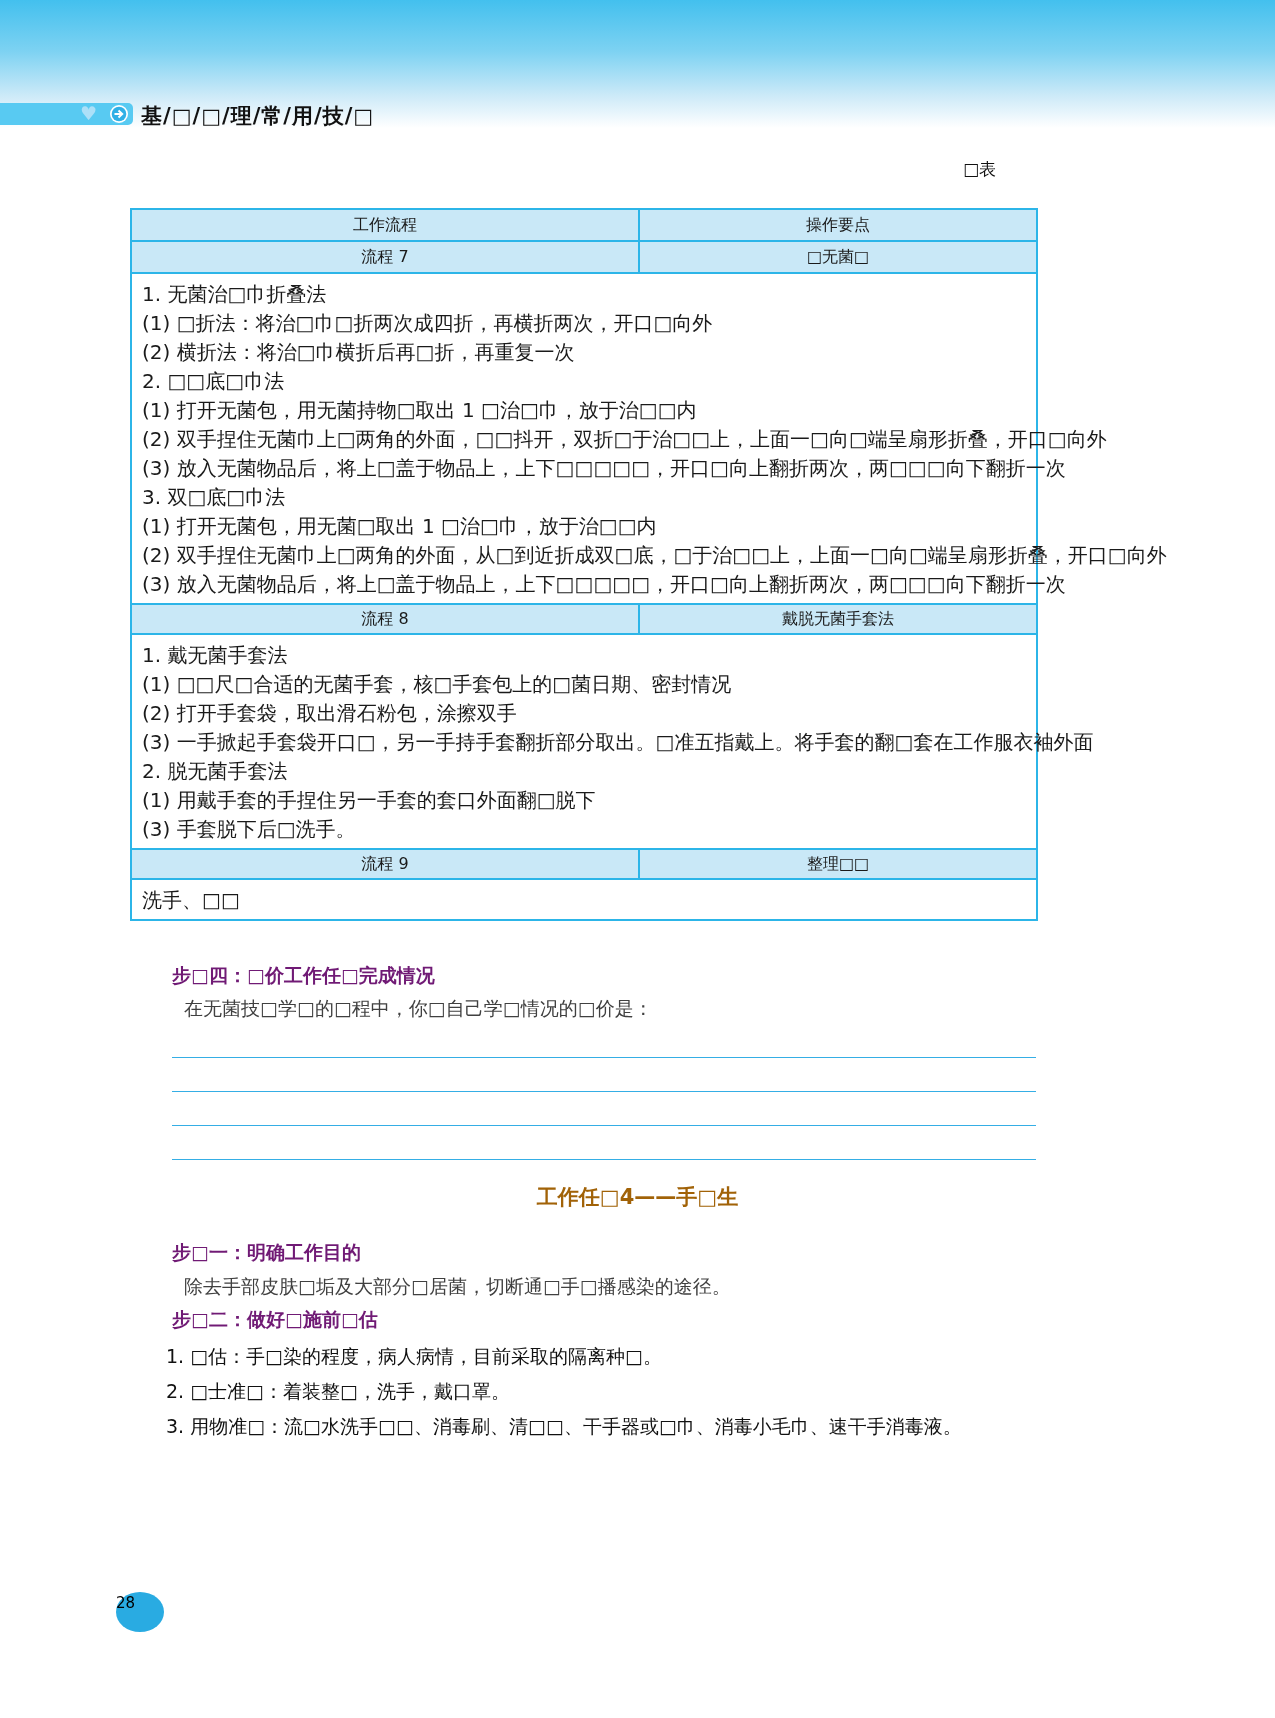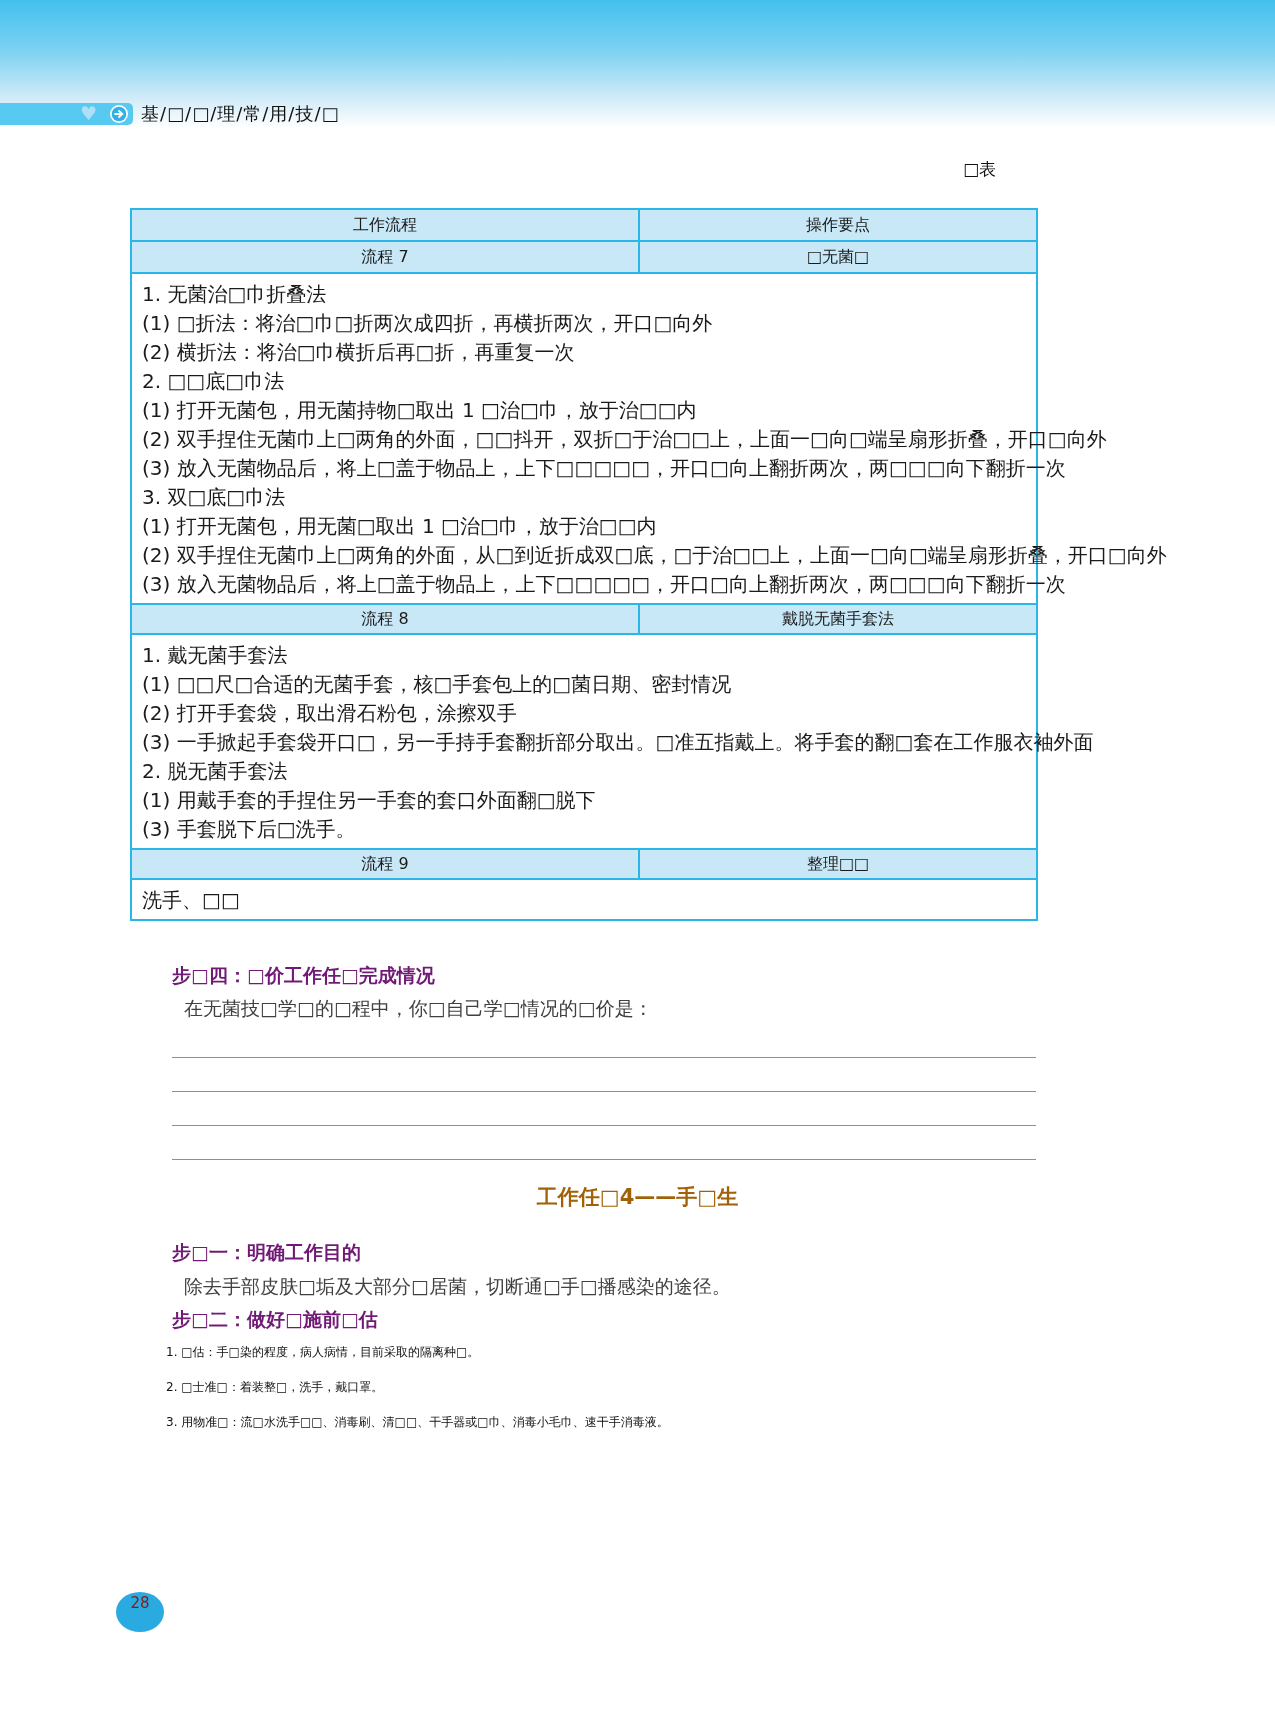--- a/index.html
+++ b/index.html
@@ -20,21 +20,21 @@
     position:absolute;left:0;top:103px;width:133px;height:22px;
     background:#58caf2;border-radius:0 5px 5px 0;
   }
   .heart{
     position:absolute;left:80px;top:-1px;
     color:#ace0f8;font-size:19px;line-height:22px;
   }
   .arrow-circle{position:absolute;left:110px;top:2px;width:18px;height:18px;}
   .breadcrumb{
     position:absolute;left:141px;top:102px;
-    font-size:18px;color:#111;letter-spacing:1px;white-space:nowrap;
+    font-size:21px;color:#111;letter-spacing:1px;white-space:nowrap;font-weight:bold;
   }
   .table-note{
     position:absolute;left:963px;top:158px;font-size:17px;color:#111;
   }
   
   .proc-table{
     position:absolute;left:130px;top:208px;width:908px;
     border:2px solid #2cb5e8;box-sizing:border-box;background:#84cc16;
   }
   .t-row{display:flex;box-sizing:border-box;}
@@ -45,25 +45,25 @@
   .t-content{padding:6px 12px 4px 10px;background:#fff;}
   .t-line{font-size:20px;line-height:29px;white-space:nowrap;}
   
   .cyan-head{position:absolute;left:172px;font-size:19px;font-weight:bold;color:#701a75;white-space:nowrap;}
   .body-text{position:absolute;left:184px;font-size:19px;color:#404040;white-space:nowrap;}
   .write-line{position:absolute;left:172px;width:864px;border-top:1px solid #35aee5;height:0;}
   .center-title{
     position:absolute;left:0;top:1183px;width:1275px;text-align:center;
     font-size:21px;font-weight:bold;color:#a16207;
   }
-  .list-item{position:absolute;left:166px;font-size:12px;color:#111;white-space:nowrap;}
+  .list-item{position:absolute;left:166px;font-size:19px;color:#111;white-space:nowrap;}
   .page-badge{
     position:absolute;left:116px;top:1592px;width:48px;height:40px;
     background:#29abe2;border-radius:50%;
-    color:#7f1d1d;font-size:15px;text-align:center;line-height:22px;
+    color:#000000;font-size:15px;line-height:22px;
   }
 </style>
 </head>
 <body>
 
 <div class="page">
 
   <div class="top-gradient">
     <div class="header-bar">
       <span class="heart">♥</span>

